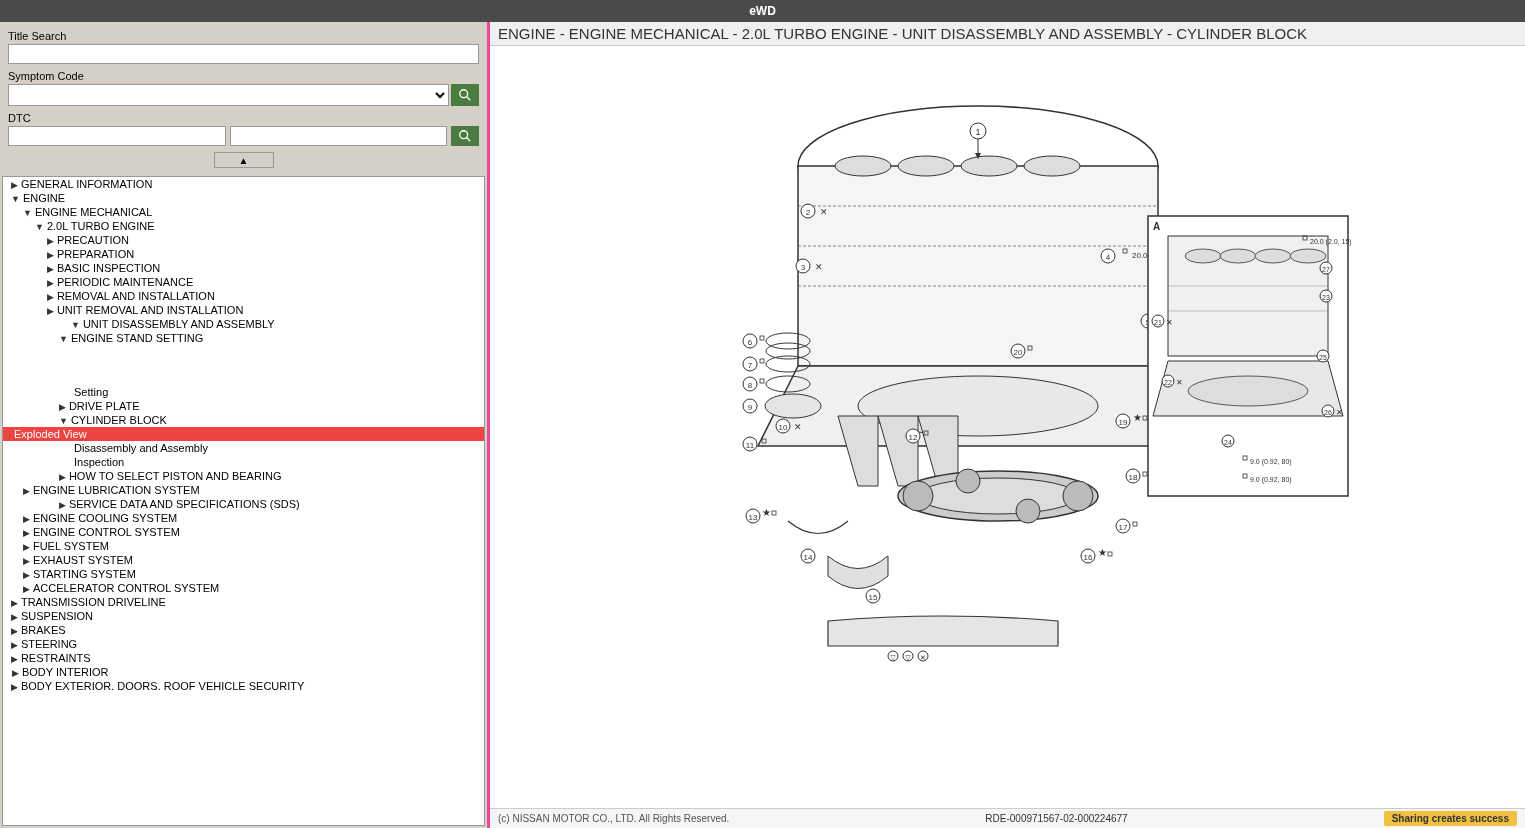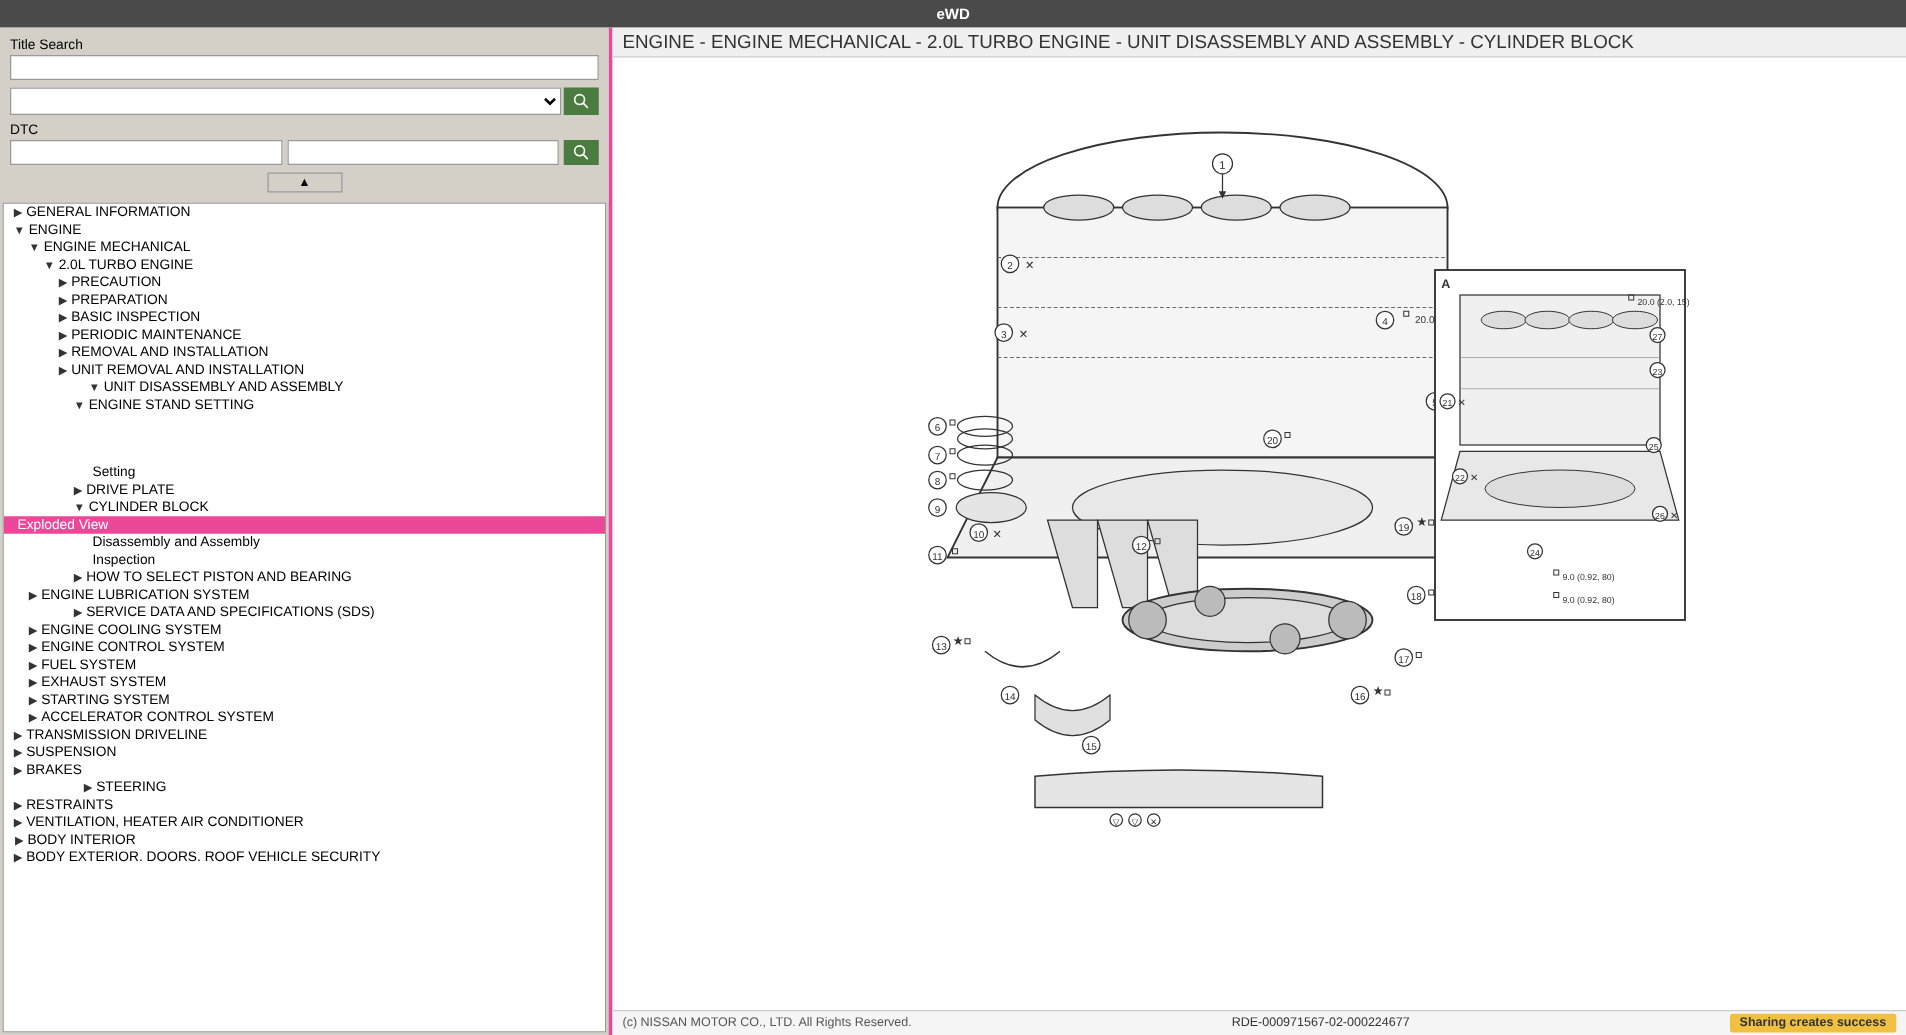--- a/index.html
+++ b/index.html
@@ -205,20 +205,21 @@
 <div class="main-layout">
 
   <div class="left-panel">
 
     <div class="search-area">
       <div class="search-row">
         <label>Title Search</label>
         <input type="text" style="">
       </div>
       <div class="search-row">
+        <label>Symptom Code</label>
         <div class="symptom-row">
           <select>
             <option></option>
           </select>
           <button class="search-btn-green">
             <svg viewBox="0 0 16 16">
               <circle cx="6.5" cy="6.5" r="4.5" stroke="white" stroke-width="1.5" fill="none"></circle>
               <line x1="10" y1="10" x2="14" y2="14" stroke="white" stroke-width="1.5"></line>
             </svg>
           </button>
@@ -252,38 +253,37 @@
         <div class="tree-item" style="padding-left: 44px;"><span style="font-size: 9px; margin-right: 3px; color: rgb(51, 51, 51);">▶</span><span>PREPARATION</span></div>
         <div class="tree-item" style="padding-left: 44px;"><span style="font-size: 9px; margin-right: 3px; color: rgb(51, 51, 51);">▶</span><span>BASIC INSPECTION</span></div>
         <div class="tree-item" style="padding-left: 44px;"><span style="font-size: 9px; margin-right: 3px; color: rgb(51, 51, 51);">▶</span><span>PERIODIC MAINTENANCE</span></div>
         <div class="tree-item" style="padding-left: 44px;"><span style="font-size: 9px; margin-right: 3px; color: rgb(51, 51, 51);">▶</span><span>REMOVAL AND INSTALLATION</span></div>
         <div class="tree-item" style="padding-left: 44px;"><span style="font-size: 9px; margin-right: 3px; color: rgb(51, 51, 51);">▶</span><span>UNIT REMOVAL AND INSTALLATION</span></div>
         <div class="tree-item" style="padding-left: 68px;"><span style="font-size: 9px; margin-right: 3px; color: rgb(51, 51, 51);">▼</span><span>UNIT DISASSEMBLY AND ASSEMBLY</span></div>
         <div class="tree-item" style="padding-left: 56px;"><span style="font-size: 9px; margin-right: 3px; color: rgb(51, 51, 51);">▼</span><span>ENGINE STAND SETTING</span></div>
         <div class="tree-item" style="padding-left: 68px; margin-top: 40px;"><span style="font-size: 9px; margin-right: 3px; color: rgb(51, 51, 51);"></span><span>Setting</span></div>
         <div class="tree-item" style="padding-left: 56px;"><span style="font-size: 9px; margin-right: 3px; color: rgb(51, 51, 51);">▶</span><span>DRIVE PLATE</span></div>
         <div class="tree-item" style="padding-left: 56px;"><span style="font-size: 9px; margin-right: 3px; color: rgb(51, 51, 51);">▼</span><span>CYLINDER BLOCK</span></div>
-        <div class="tree-item" style="background: #ec4899; color: white;"><span style="font-size: 9px; margin-right: 3px; color: white;"></span><span>Exploded View</span></div>
+        <div class="tree-item" style="background: #ef4444; color: white;"><span style="font-size: 9px; margin-right: 3px; color: white;"></span><span>Exploded View</span></div>
         <div class="tree-item" style="padding-left: 68px;"><span style="font-size: 9px; margin-right: 3px; color: rgb(51, 51, 51);"></span><span>Disassembly and Assembly</span></div>
         <div class="tree-item" style="padding-left: 68px;"><span style="font-size: 9px; margin-right: 3px; color: rgb(51, 51, 51);"></span><span>Inspection</span></div>
         <div class="tree-item" style="padding-left: 56px;"><span style="font-size: 9px; margin-right: 3px; color: rgb(51, 51, 51);">▶</span><span>HOW TO SELECT PISTON AND BEARING</span></div>
         <div class="tree-item" style="padding-left: 20px;"><span style="font-size: 9px; margin-right: 3px; color: rgb(51, 51, 51);">▶</span><span>ENGINE LUBRICATION SYSTEM</span></div>
         <div class="tree-item" style="padding-left: 56px;"><span style="font-size: 9px; margin-right: 3px; color: rgb(51, 51, 51);">▶</span><span>SERVICE DATA AND SPECIFICATIONS (SDS)</span></div>
         <div class="tree-item" style="padding-left: 20px;"><span style="font-size: 9px; margin-right: 3px; color: rgb(51, 51, 51);">▶</span><span>ENGINE COOLING SYSTEM</span></div>
         <div class="tree-item" style="padding-left: 20px;"><span style="font-size: 9px; margin-right: 3px; color: rgb(51, 51, 51);">▶</span><span>ENGINE CONTROL SYSTEM</span></div>
         <div class="tree-item" style="padding-left: 20px;"><span style="font-size: 9px; margin-right: 3px; color: rgb(51, 51, 51);">▶</span><span>FUEL SYSTEM</span></div>
         <div class="tree-item" style="padding-left: 20px;"><span style="font-size: 9px; margin-right: 3px; color: rgb(51, 51, 51);">▶</span><span>EXHAUST SYSTEM</span></div>
         <div class="tree-item" style="padding-left: 20px;"><span style="font-size: 9px; margin-right: 3px; color: rgb(51, 51, 51);">▶</span><span>STARTING SYSTEM</span></div>
         <div class="tree-item" style="padding-left: 20px;"><span style="font-size: 9px; margin-right: 3px; color: rgb(51, 51, 51);">▶</span><span>ACCELERATOR CONTROL SYSTEM</span></div>
         <div class="tree-item" style="padding-left: 8px;"><span style="font-size: 9px; margin-right: 3px; color: rgb(51, 51, 51);">▶</span><span>TRANSMISSION DRIVELINE</span></div>
         <div class="tree-item" style="padding-left: 8px;"><span style="font-size: 9px; margin-right: 3px; color: rgb(51, 51, 51);">▶</span><span>SUSPENSION</span></div>
         <div class="tree-item" style="padding-left: 8px;"><span style="font-size: 9px; margin-right: 3px; color: rgb(51, 51, 51);">▶</span><span>BRAKES</span></div>
-        <div class="tree-item" style="padding-left: 20px; margin-left: 44px;"><span style="font-size: 9px; margin-right: 3px; color: rgb(51, 51, 51);">▶</span><span>STEERING</span></div>
+        <div class="tree-item" style="padding-left: 8px;"><span style="font-size: 9px; margin-right: 3px; color: rgb(51, 51, 51);">▶</span><span>STEERING</span></div>
         <div class="tree-item" style="padding-left: 8px;"><span style="font-size: 9px; margin-right: 3px; color: rgb(51, 51, 51);">▶</span><span>RESTRAINTS</span></div>
-        <div class="tree-item" style="padding-left: 8px;"><span style="font-size: 9px; margin-right: 3px; color: rgb(51, 51, 51);">▶</span><span>VENTILATION, HEATER AIR CONDITIONER</span></div>
         <div class="tree-item" style="padding-left: 9px;"><span style="font-size: 9px; margin-right: 3px; color: rgb(51, 51, 51);">▶</span><span>BODY INTERIOR</span></div>
         <div class="tree-item" style="padding-left: 8px;"><span style="font-size: 9px; margin-right: 3px; color: rgb(51, 51, 51);">▶</span><span>BODY EXTERIOR. DOORS. ROOF VEHICLE SECURITY</span></div>
       </div>
   </div>
 
   <div class="right-panel">
     <div class="breadcrumb-bar">
       <span>ENGINE - ENGINE MECHANICAL - 2.0L TURBO ENGINE - UNIT DISASSEMBLY AND ASSEMBLY - CYLINDER BLOCK</span>
     </div>
 

